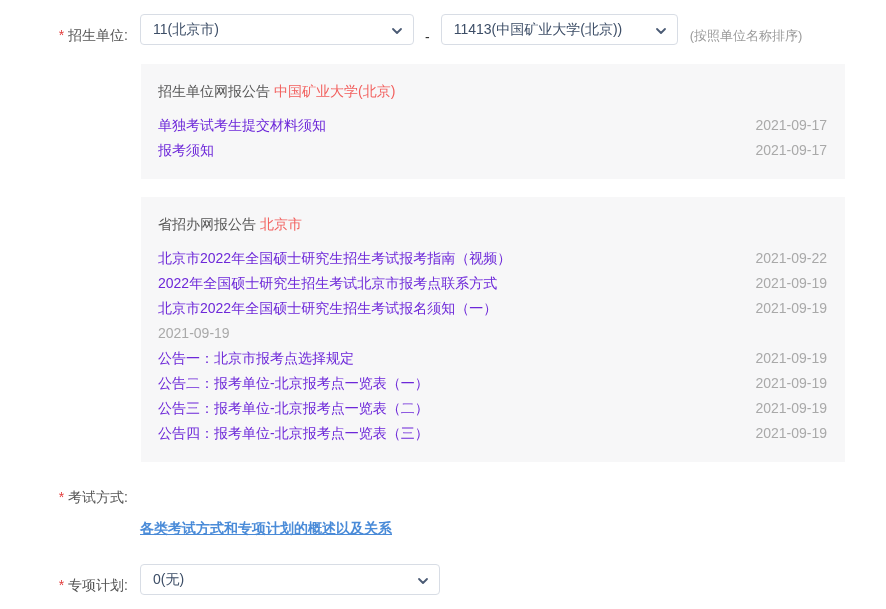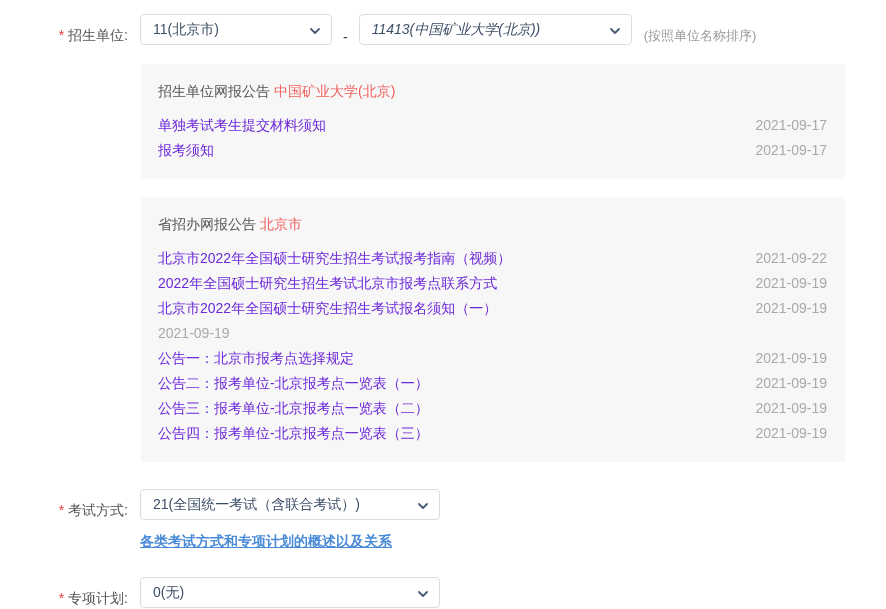--- a/index.html
+++ b/index.html
@@ -23,22 +23,22 @@
     padding:0 28px 0 12px; cursor:pointer; flex:none;
   }
   .selectbox .val {
     color:#3c4d66; font-size:14px; white-space:nowrap;
     overflow:hidden; text-overflow:ellipsis;
   }
   .selectbox .chev {
     position:absolute; right:10px; top:50%; margin-top:-5px;
     width:12px; height:12px; line-height:0;
   }
-  .sel-province { width:192px; }
-  .sel-unit { width:273px;font-style:italic; }
+  .sel-province { width:274px; }
+  .sel-unit { width:237px; }
   .sel-wide { width:300px; }
   .dash { margin:0 11px; color:#333; }
   .hint { margin-left:12px; color:#9a9a9a; font-size:13px; }
   .panel {
     margin-left:141px; width:704px; background:#f7f7f8;
     padding:18px 18px 16px 17px;
   }
   .panel-1 { margin-top:19px; }
   .panel-2 { margin-top:18px; }
   .panel-head { font-size:14px; color:#555; margin-bottom:13px; line-height:18px; }
@@ -140,28 +140,20 @@
   <div class="notice-row">
     <a class="notice-link">公告四：报考单位-北京报考点一览表（三）</a>
     <span class="notice-date">2021-09-19</span>
   </div>
 </div>
   </div>
 </div>
 
 <div class="form-row row-exam">
   <div class="field-label"><span class="req">*</span><span>考试方式:</span></div>
-  <div class="selectbox sel-wide">
-    <span class="val">21(全国统一考试（含联合考试）)</span>
-    <span class="chev">
-      <svg width="12" height="12" viewBox="0 0 12 12">
-          <path d="M2 4l4 4 4-4" stroke="#4a5a74" stroke-width="1.8" fill="none" stroke-linecap="round" stroke-linejoin="round"></path>
-        </svg>
-    </span>
-  </div>
 </div>
 
 <div class="help-link-row">
   <a class="help-link">各类考试方式和专项计划的概述以及关系</a>
 </div>
 
 <div class="form-row row-special">
   <div class="field-label"><span class="req">*</span><span>专项计划:</span></div>
   <div class="selectbox sel-wide">
     <span class="val">0(无)</span>

